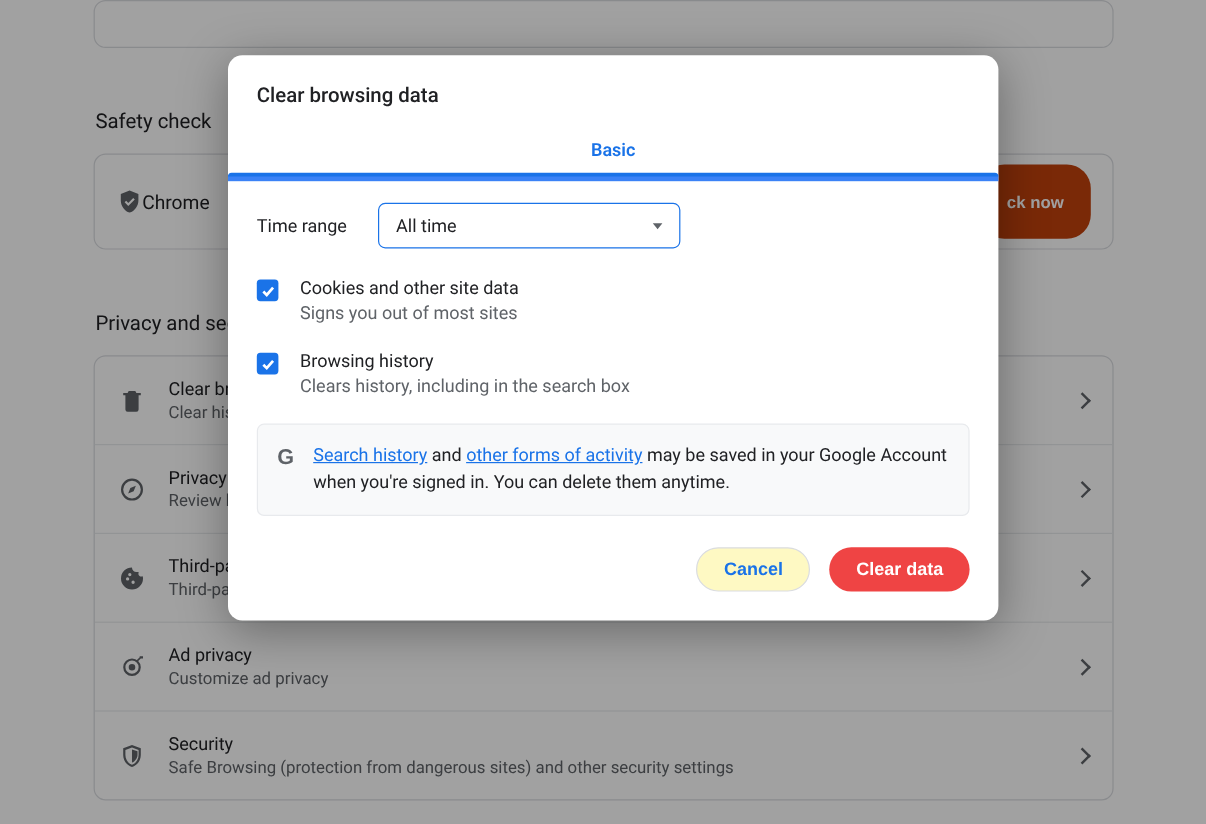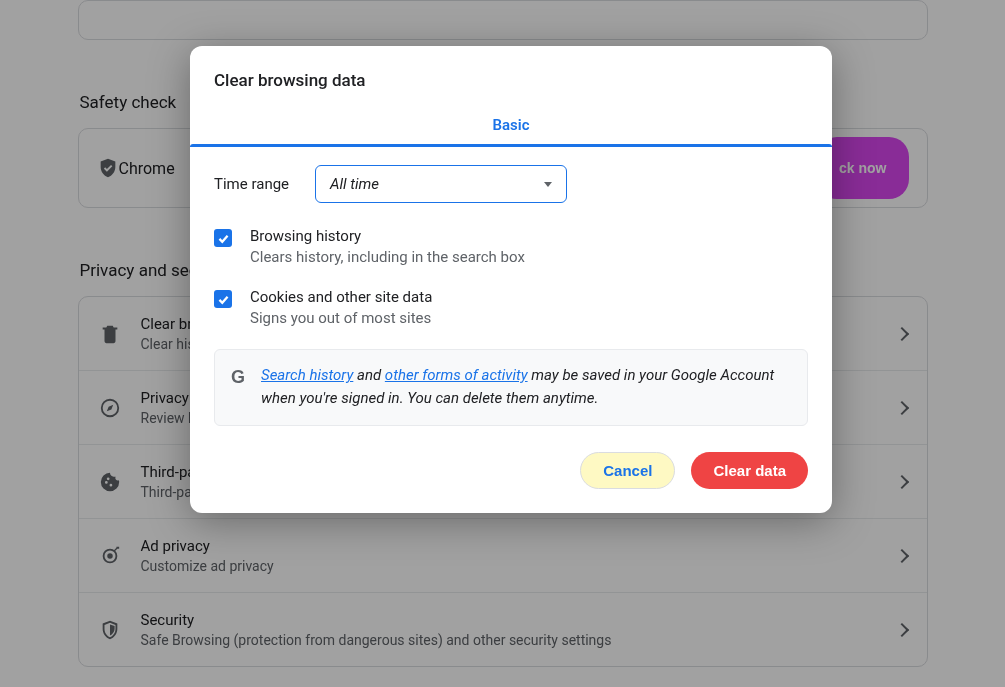--- a/index.html
+++ b/index.html
@@ -24,21 +24,21 @@
     font-size: 17px; color:#202124; margin: 52px 0 16px 2px;
   }
   .safety-card {
     border:1px solid #dadce0; border-radius:10px; background:#fff;
     display:flex; align-items:center; padding: 20px 18px; justify-content:space-between;
     height: 80px;
   }
   .safety-left { display:flex; align-items:center; }
   .shield-icon { width:22px; height:22px; fill:#5f6368; }
   .check-now-btn {
-    background:#d946ef; color:#fff; border:none; border-radius:20px;
+    background:#c2410c; color:#fff; border:none; border-radius:20px;
     padding: 23px 22px; font-size:14px; font-weight:600;
   }
   .list-card {
     border:1px solid #dadce0; border-radius:10px; background:#fff; overflow:hidden;
   }
   .list-row {
     display:flex; align-items:center; padding: 18px 20px;
     border-top:1px solid #e8eaed; gap:20px; position:relative;
   }
   .list-row:first-child { border-top:none; }
@@ -49,49 +49,49 @@
   .chevron { width:10px; height:10px; border-right:2px solid #5f6368; border-bottom:2px solid #5f6368; transform:rotate(-45deg); }
 
   
   .modal {
     position:absolute; left:190px; top:46px; width:642px;
     background:#fff; border-radius:12px; box-shadow:0 8px 40px rgba(0,0,0,.35);
     z-index:10; display:flex; flex-direction:column;
     padding-bottom:20px;
   }
   .modal-title { font-size:17px; font-weight:500; padding:24px 24px 16px; color:#202124; }
-  .tabs { display:flex; border-bottom:1px solid #3b82f6; }
+  .tabs { display:flex; border-bottom:5px solid #3b82f6; }
   .tab { flex:1; text-align:center; padding:10px 0 12px; font-size:15px; font-weight:600; color:#5f6368; cursor:pointer; position:relative; }
   .tab.active { color:#1a73e8; }
   .tab.active::after { content:""; position:absolute; left:0; right:0; bottom:-1px; height:3px; background:#1a73e8; border-radius:3px 3px 0 0; }
   .modal-body { padding: 18px 24px 0; }
   .time-row { display:flex; align-items:center; gap:26px; margin-bottom:24px; }
   .time-label { font-size:15px; color:#202124; }
   .select {
     border:1.5px solid #1a73e8; border-radius:6px; padding: 9px 14px;
     width:252px; display:flex; align-items:center; justify-content:space-between;
-    font-size:15px; color:#202124; cursor:pointer;font-style:italic;
+    font-size:15px; color:#202124; cursor:pointer;
   }
   .caret { width:0; height:0; border-left:4px solid transparent; border-right:4px solid transparent; border-top:5px solid #5f6368; }
   .check-row { display:flex; gap:18px; margin-bottom:22px; align-items:flex-start; }
   .cbx {
     width:18px; height:18px; border-radius:3px; background:#1a73e8;
     display:flex; align-items:center; justify-content:center; flex-shrink:0;
     margin-top:2px; cursor:pointer;
   }
   .cbx svg { width:13px; height:13px; stroke:#fff; stroke-width:2.8; fill:none; }
   .c-title { font-size:15px; color:#202124; }
   .c-sub { font-size:15px; color:#5f6368; margin-top:3px; }
   .info-box {
     background:#f8f9fa; border:1px solid #e8eaed; border-radius:6px;
     padding:14px 16px; display:flex; gap:16px; margin-top:4px; margin-bottom:26px;
     align-items:flex-start;
   }
   .g-logo { font-family: "Product Sans", Arial; font-size:18px; font-weight:700; color:#5f6368; line-height:1; margin-top:4px; }
-  .info-text { font-size:15px; color:#202124; line-height:1.55;font-style:italic; }
+  .info-text { font-size:15px; color:#202124; line-height:1.55; }
   .info-text a { color:#1a73e8; text-decoration:underline; }
   .modal-footer { display:flex; justify-content:flex-end; gap:16px; padding: 0 24px 4px; }
   .btn { border-radius:22px; padding:9px 22px; font-size:15px; font-weight:600; cursor:pointer; }
   .btn-outline { background:#fef9c3; border:1px solid #dadce0; color:#1a73e8; }
   .btn-primary { background:#ef4444; border:none; color:#fff; }
 </style>
 </head>
 <body>
 
 <div class="bg">
@@ -180,33 +180,33 @@
       </div>
     </div>
 
     <div class="check-row">
       <div class="cbx">
           <svg viewBox="0 0 16 16">
             <polyline points="3,8.5 6.5,12 13,4.5"></polyline>
           </svg>
         </div>
       <div>
-        <div class="c-title">Browsing history</div>
-        <div class="c-sub">Clears history, including in the search box</div>
+        <div class="c-title">Cookies and other site data</div>
+        <div class="c-sub">Signs you out of most sites</div>
       </div>
     </div>
     <div class="check-row">
       <div class="cbx">
           <svg viewBox="0 0 16 16">
             <polyline points="3,8.5 6.5,12 13,4.5"></polyline>
           </svg>
         </div>
       <div>
-        <div class="c-title">Cookies and other site data</div>
-        <div class="c-sub">Signs you out of most sites</div>
+        <div class="c-title">Browsing history</div>
+        <div class="c-sub">Clears history, including in the search box</div>
       </div>
     </div>
 
     <div class="info-box">
       <span class="g-logo">G</span>
       <div class="info-text">
         <a href="#">Search history</a><span> and </span><a href="#">other forms of activity</a><span> may be saved in your Google Account when you're signed in. You can delete them anytime.</span>
       </div>
     </div>
   </div>

